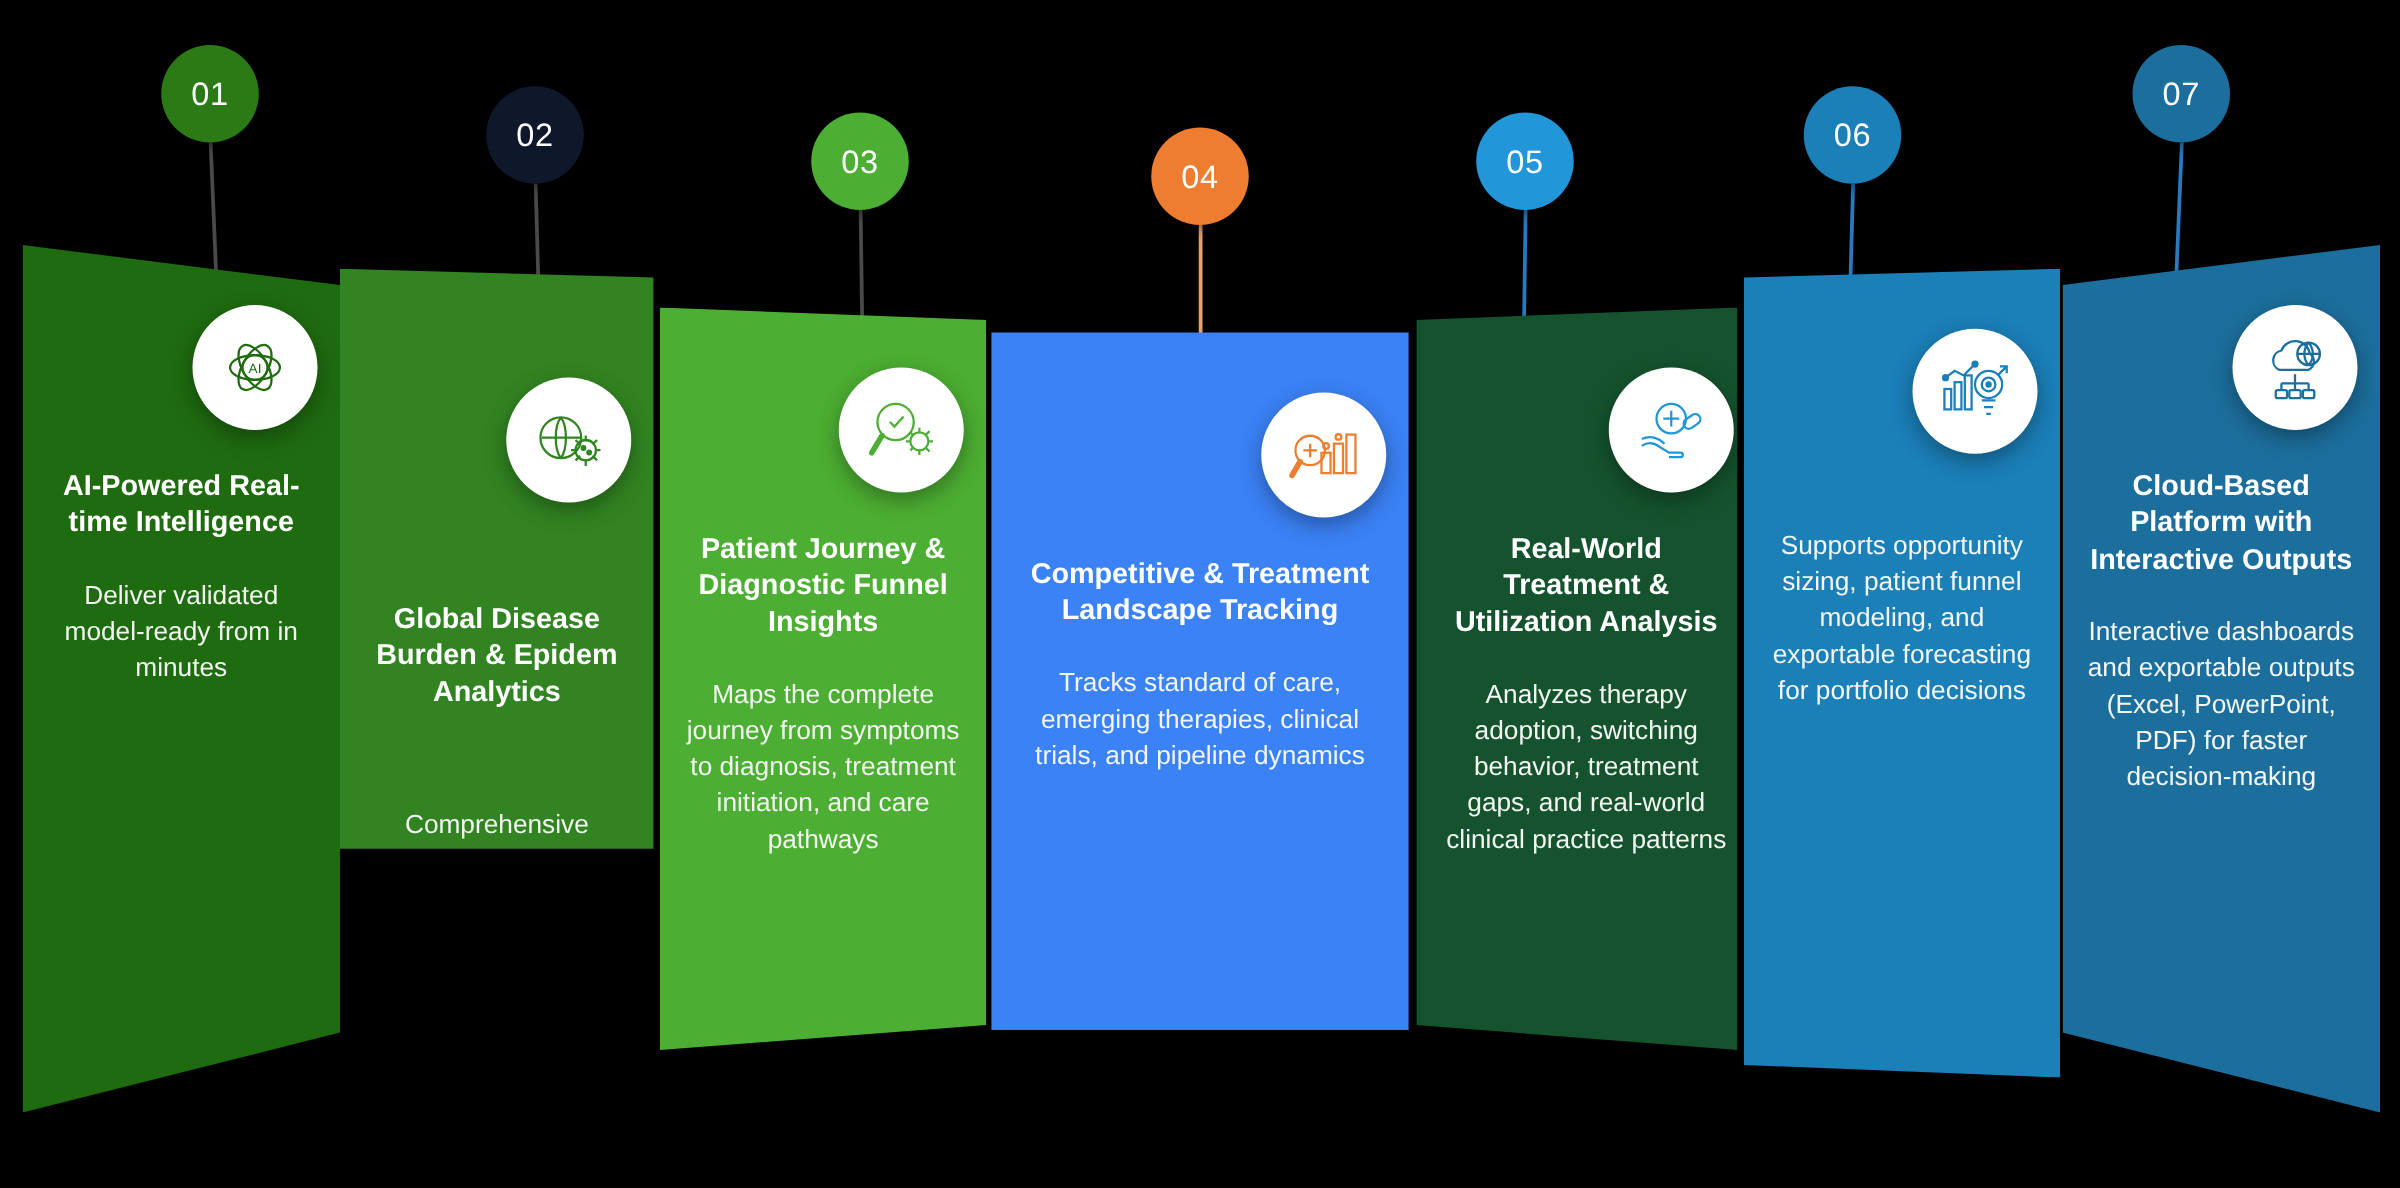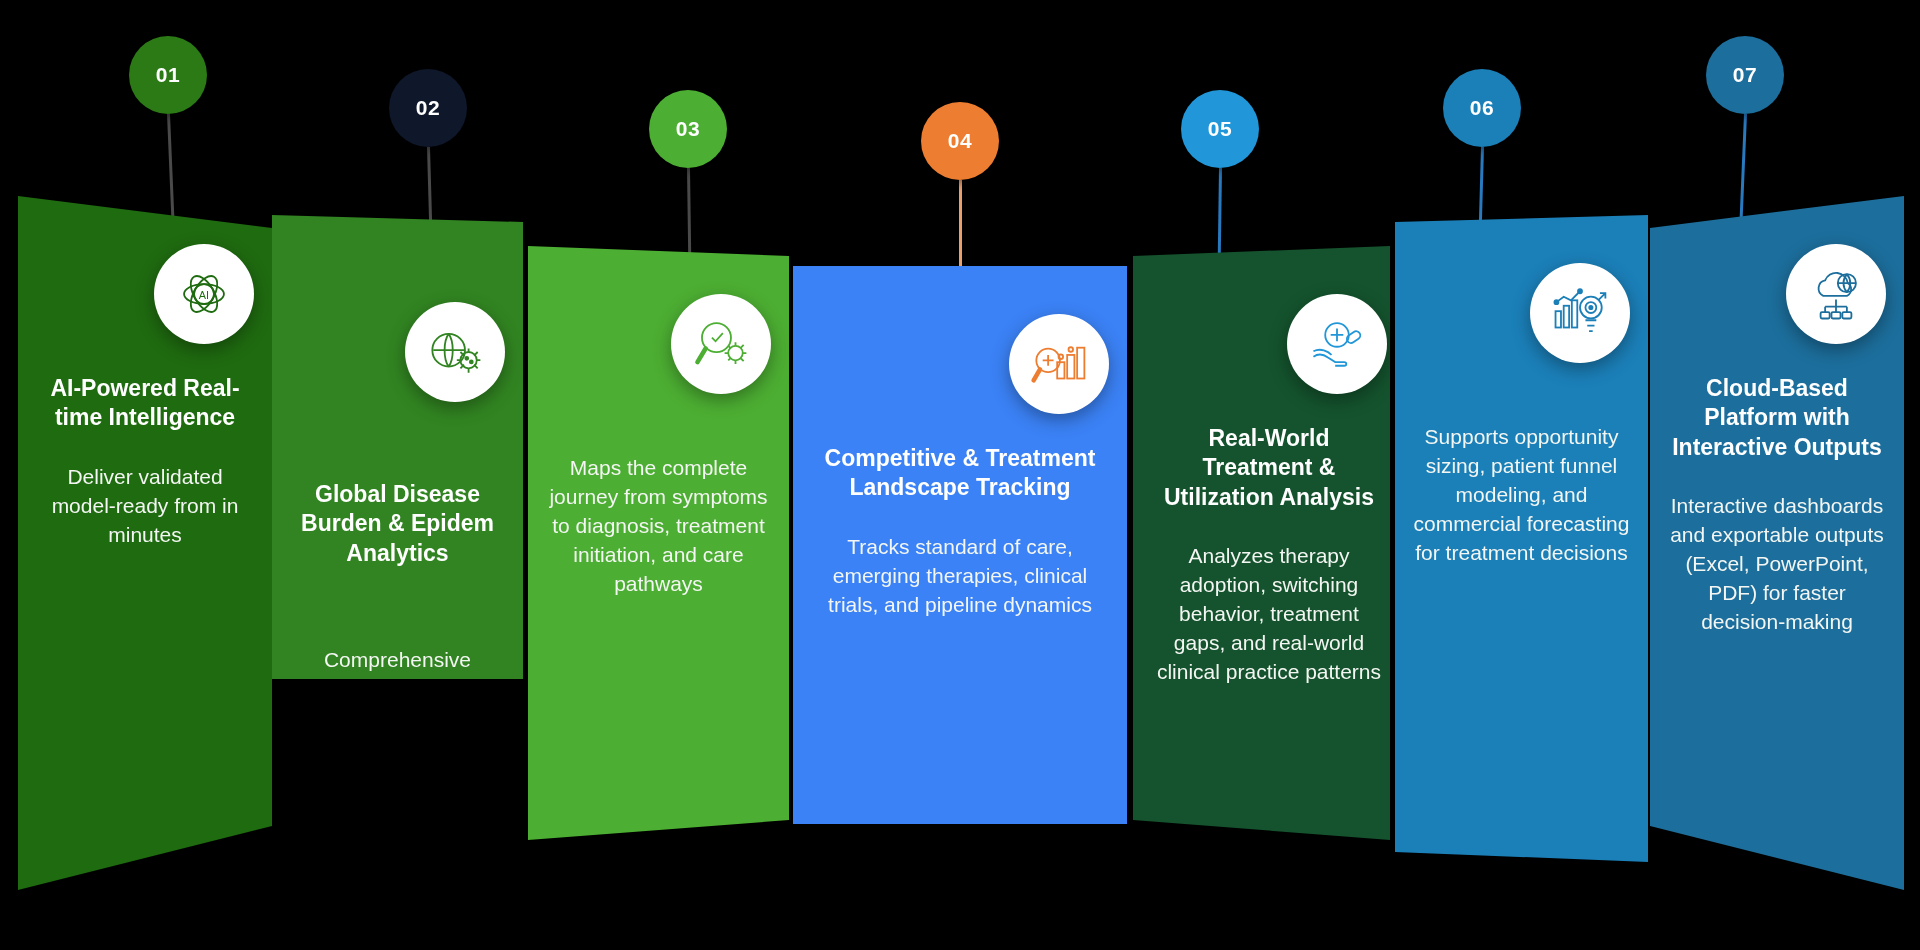--- a/index.html
+++ b/index.html
@@ -19,22 +19,22 @@
     z-index:1;
   }
 
   
   .badge {
     position:absolute;
     width:78px; height:78px;
     border-radius:50%;
     display:flex; align-items:center; justify-content:center;
     color:#ffffff;
-    font-size:21px;
-    font-weight:700;
+    font-size:26px;
+    font-weight:400;
     letter-spacing:.5px;
     z-index:4;
     box-shadow:0 3px 10px rgba(0,0,0,.45);
   }
 
   
   .panel {
     position:absolute;
     z-index:2;
     padding:0 18px;
@@ -120,20 +120,21 @@
       <div class="medallion">
         <svg viewBox="0 0 64 64" fill="none" stroke="currentColor" stroke-width="2" style="color: rgb(76, 174, 50);">
     <circle cx="27" cy="25" r="16"></circle>
     <path d="M15 37L6 52" stroke-width="5" stroke-linecap="round"></path>
     <path d="M22 25l4 4 8-9"></path>
     <circle cx="48" cy="42" r="8"></circle>
     <path d="M48 30v4M48 50v4M36 42h4M56 42h4M40 34l3 3M54 48l3 3M40 50l3-3M54 36l3-3"></path>
   </svg>
       </div>
       <div style="height: 30px;"></div>
+      <div class="p-title">Patient Journey &amp; Diagnostic Funnel Insights</div>
       <div style="height: 30px;"></div>
       <div class="p-desc">Maps the complete journey from symptoms to diagnosis, treatment initiation, and care pathways</div>
     </div>
     <div class="badge" style="left: 649px; top: 90px; background: rgb(76, 174, 50);">03</div>
     <div class="stem" style="left: 959px; top: 180px; height: 158px; background: rgb(232, 160, 112); transform: rotate(0deg);"></div>
     <div class="panel" style="left: 793px; top: 0px; width: 334px; height: 950px; background: #3b82f6; clip-path: polygon(0px 266px, 334px 266px, 334px 824px, 0px 824px);">
       <div class="spacer-top" style="height: 314px;"></div>
       <div class="medallion">
         <svg viewBox="0 0 64 64" fill="none" stroke="currentColor" stroke-width="2" style="color: rgb(237, 125, 49);">
     <rect x="30" y="30" width="8" height="18"></rect>
@@ -183,21 +184,21 @@
     <circle cx="32" cy="8" r="2.2" fill="currentColor"></circle>
     <circle cx="44" cy="26" r="12"></circle>
     <circle cx="44" cy="26" r="6"></circle>
     <circle cx="44" cy="26" r="1.8" fill="currentColor"></circle>
     <path d="M52 18l8-8M54 10h6v6"></path>
     <path d="M38 40h12M40 46h8M42 52h4"></path>
   </svg>
       </div>
       <div style="height: 30px;"></div>
       <div style="height: 30px;"></div>
-      <div class="p-desc">Supports opportunity sizing, patient funnel modeling, and commercial forecasting for treatment decisions</div>
+      <div class="p-desc">Supports opportunity sizing, patient funnel modeling, and exportable forecasting for portfolio decisions</div>
     </div>
     <div class="badge" style="left: 1443px; top: 69px; background: rgb(27, 127, 184);">06</div>
     <div class="stem" style="left: 1744px; top: 114px; height: 144px; background: rgb(41, 121, 191); transform: rotate(2.4deg);"></div>
     <div class="panel" style="left: 1650px; top: 0px; width: 254px; height: 950px; background: rgb(28, 110, 156); clip-path: polygon(0px 228px, 254px 196px, 254px 890px, 0px 826px);">
       <div class="spacer-top" style="height: 244px;"></div>
       <div class="medallion">
         <svg viewBox="0 0 64 64" fill="none" stroke="currentColor" stroke-width="2" style="color: rgb(28, 110, 156);">
     <path d="M18 34a9 9 0 0 1 2-17 13 13 0 0 1 25 3 8 8 0 0 1-1 14H18z"></path>
     <circle cx="44" cy="20" r="10"></circle>
     <path d="M34 20h20M44 10c5 6 5 14 0 20M44 10c-5 6-5 14 0 20"></path>

